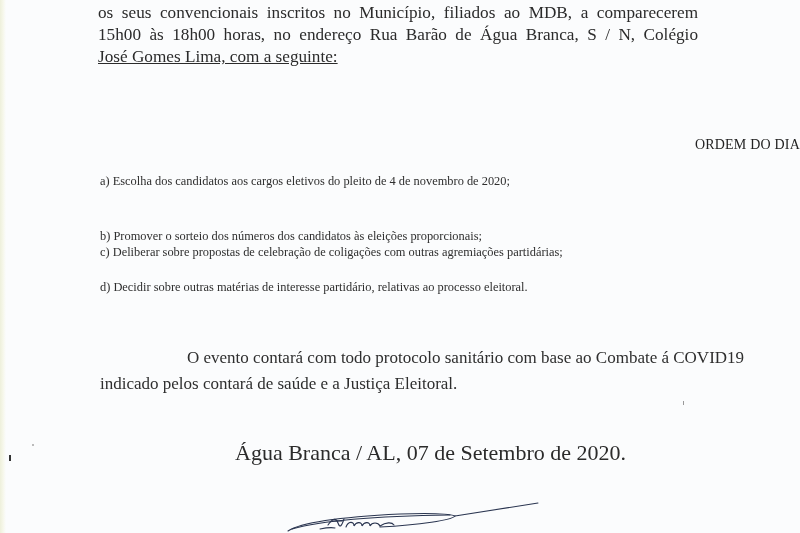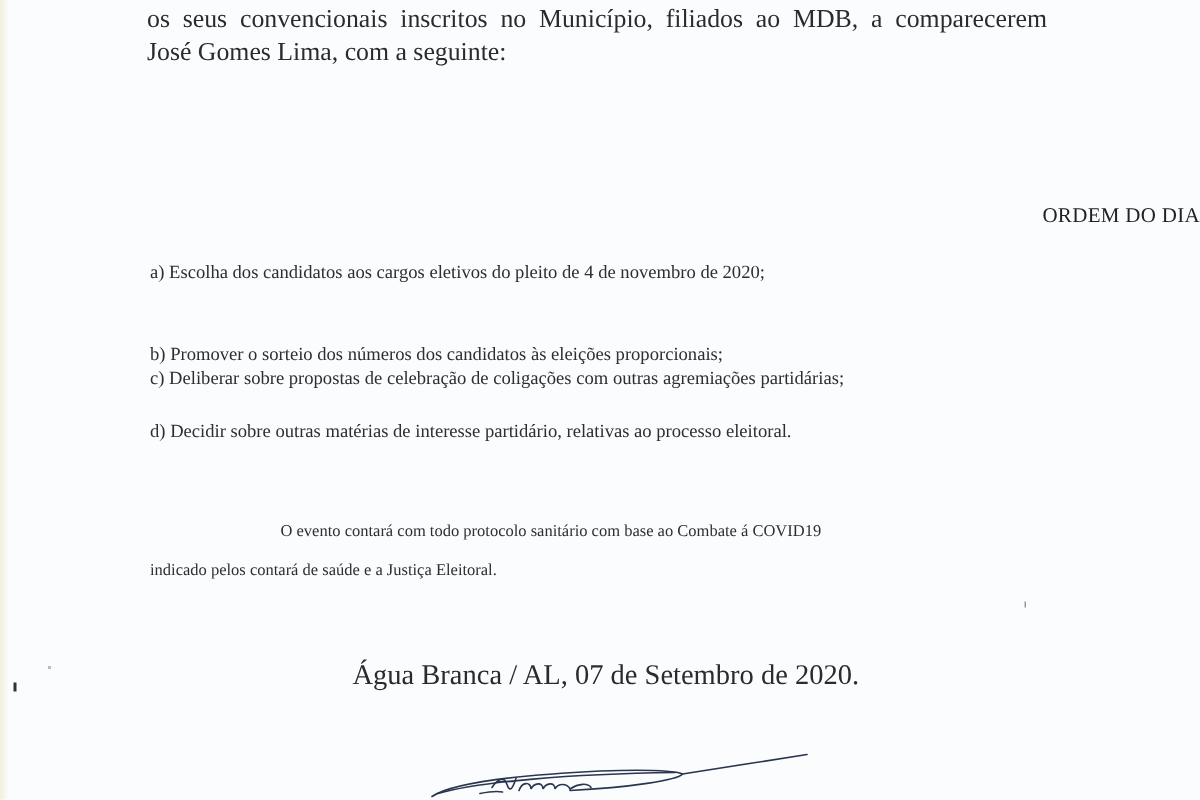--- a/index.html
+++ b/index.html
@@ -32,20 +32,21 @@
       color: #2b2b2b;
     }
     .para .line {
       display: block;
       text-align: justify;
       text-align-last: justify;
       white-space: nowrap;
     }
     .para .line.last {
       text-align-last: left;
+      text-decoration: underline;
     }
     .heading {
       position: absolute;
       left: 0;
       width: 800px;
       top: 137px;
       text-align: right;
       font-weight: normal;
       font-size: 14px;
       letter-spacing: 0.2px;
@@ -53,29 +54,29 @@
     }
     .item {
       position: absolute;
       left: 100px;
       font-size: 12.4px;
       color: #2e2e2e;
       white-space: nowrap;
     }
     .note {
       position: absolute;
-      font-size: 11px;
+      font-size: 17px;
       color: #2e2e2e;
       white-space: nowrap;
     }
     .place-date {
       position: absolute;
       left: 235px;
       top: 440px;
-      font-size: 19px;
+      font-size: 22px;
       color: #2b2b2b;
       white-space: nowrap;
     }
     .signature {
       position: absolute;
       left: 280px;
       top: 495px;
       width: 260px;
       height: 38px;
     }
@@ -84,20 +85,21 @@
       background: #333;
     }
   </style>
 </head>
 <body>
 
 <div class="page">
 
   <div class="para" style="top:2px;">
     <span class="line">os seus convencionais inscritos no Município, filiados ao MDB, a comparecerem</span>
+    <span class="line">15h00 às 18h00 horas, no endereço Rua Barão de Água Branca, S / N, Colégio</span>
     <span class="line last">José Gomes Lima, com a seguinte:</span>
   </div>
 
   <div class="heading">ORDEM DO DIA</div>
 
   <div class="item" style="top:174px;">a) Escolha dos candidatos aos cargos eletivos do pleito de 4 de novembro de 2020;</div>
   <div class="item" style="top:209px;margin-top:20px;">b) Promover o sorteio dos números dos candidatos às eleições proporcionais;</div>
   <div class="item" style="top:280px;">d) Decidir sobre outras matérias de interesse partidário, relativas ao processo eleitoral.</div>
   <div class="item" style="top:245px;">c) Deliberar sobre propostas de celebração de coligações com outras agremiações partidárias;</div>
 

